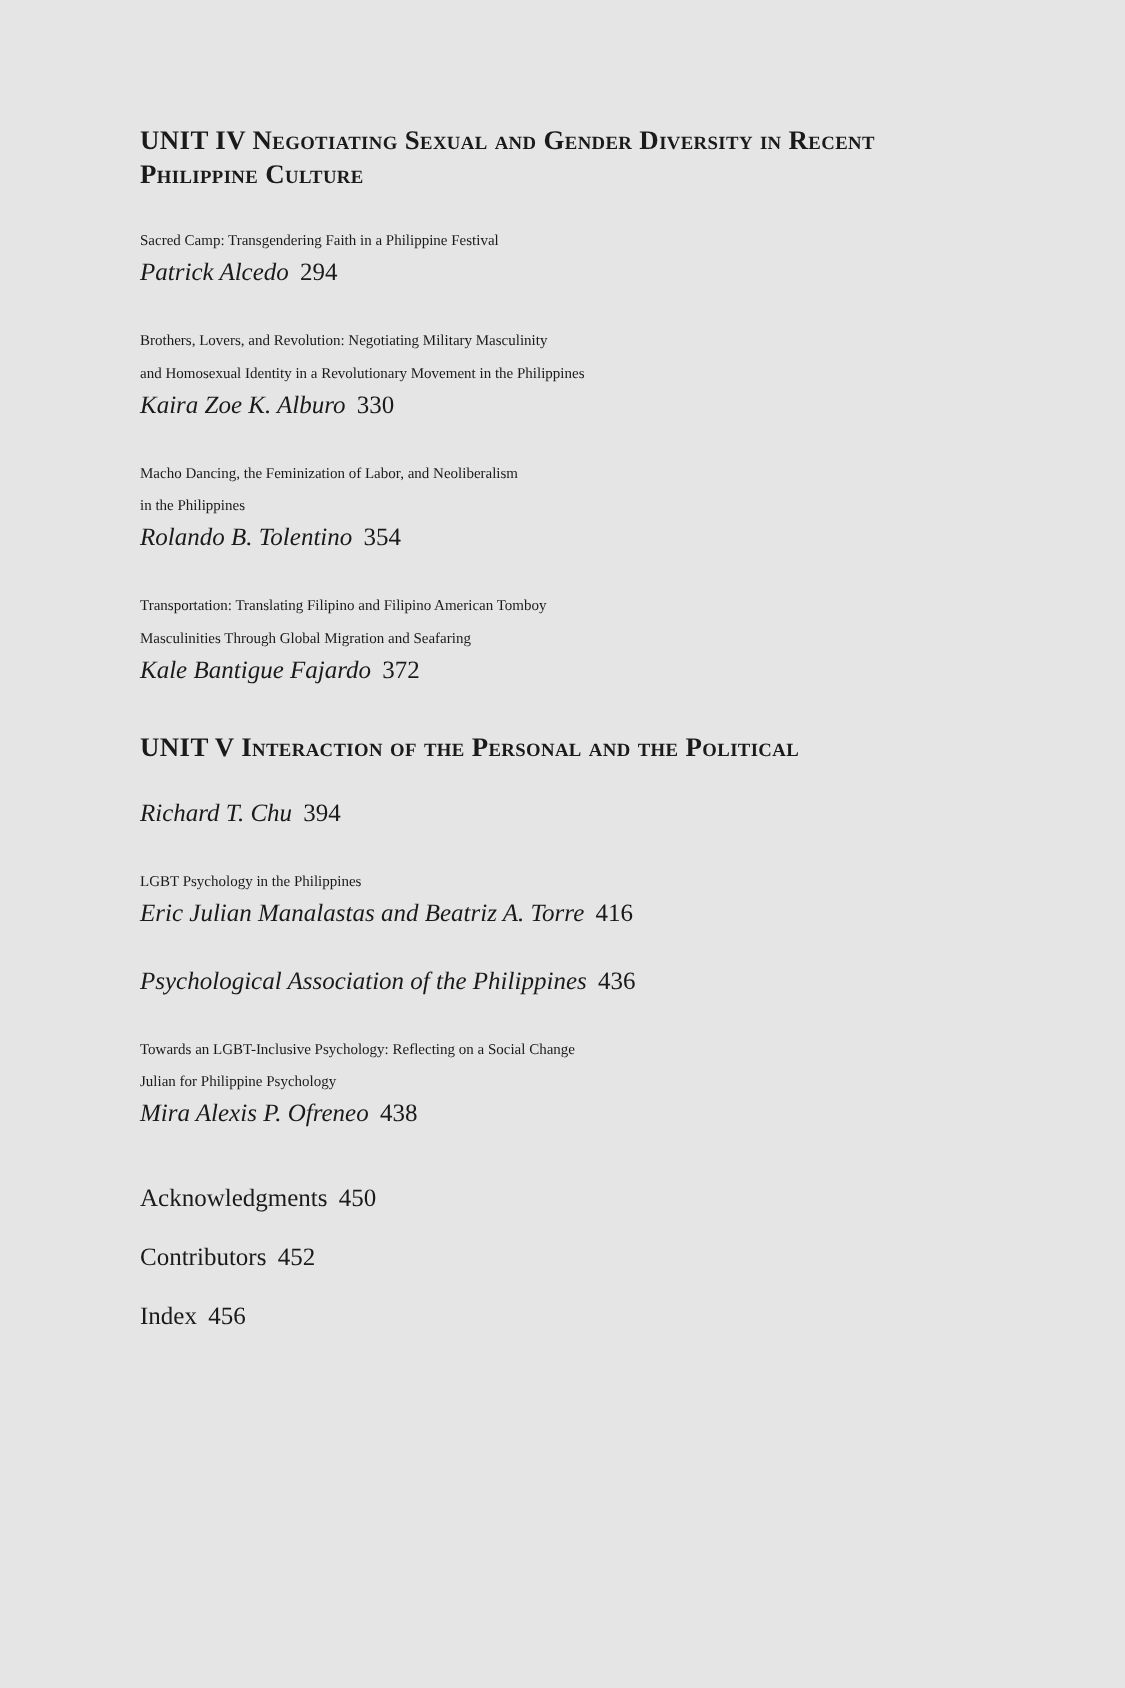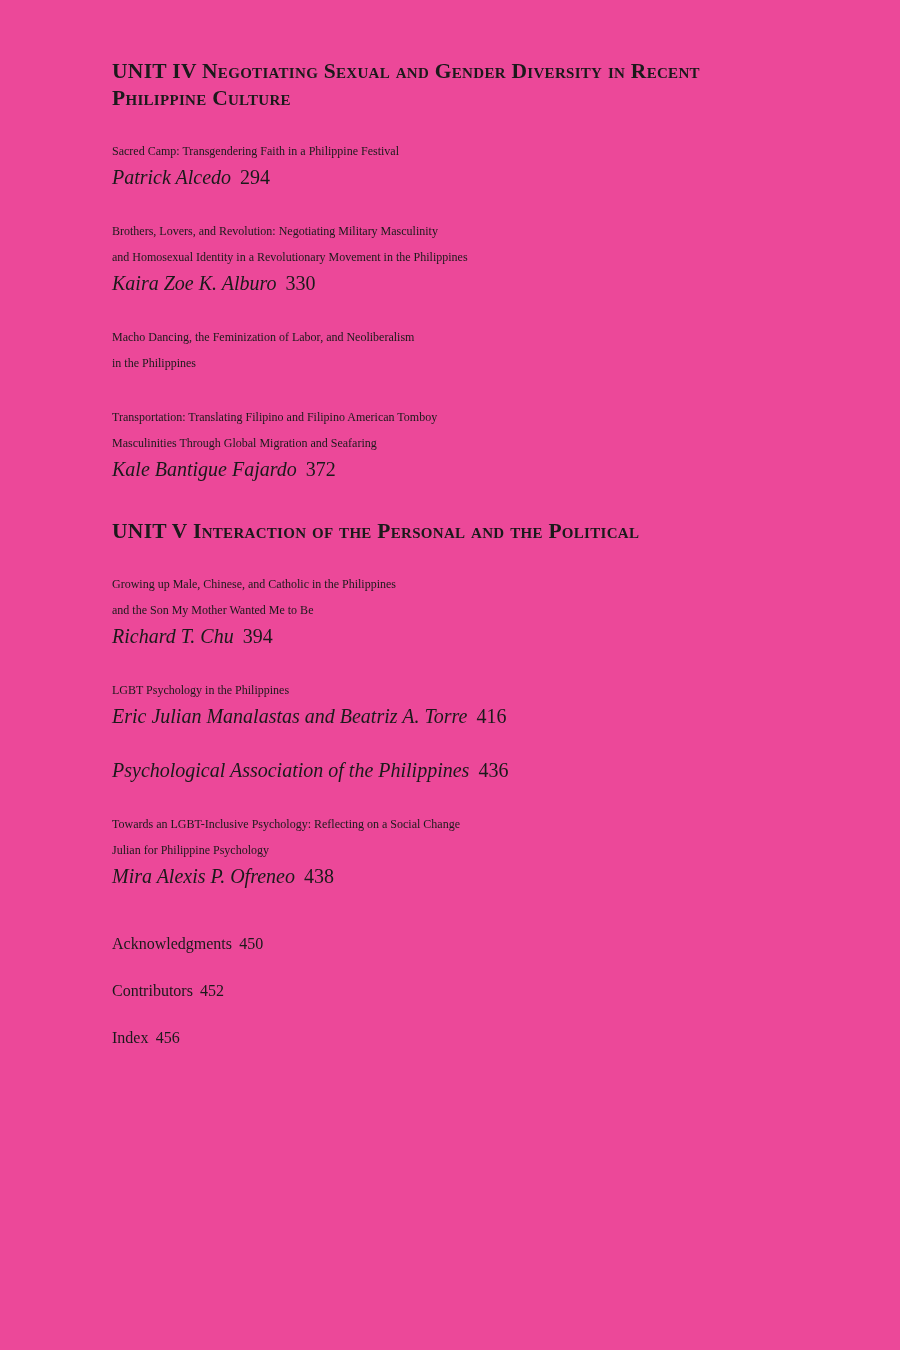--- a/index.html
+++ b/index.html
@@ -10,22 +10,22 @@
   body {
     width: 900px;
     min-height: 1350px;
     font-family: "Liberation Serif", "DejaVu Serif", serif;
     color: #1a1a1a;
   }
   .page {
     box-sizing: border-box;
     width: 900px;
     min-height: 1350px;
-    padding: 58px 60px 60px 112px;
-    background: #ec4899;
+    padding: 99px 60px 60px 112px;
+    background: #e5e5e5;
   }
   .toc-content {
     width: 720px;
   }
   .unit-heading {
     font-size: 21.5px;
     line-height: 27px;
     font-weight: bold;
     font-variant: small-caps;
     letter-spacing: 0.3px;
@@ -53,21 +53,21 @@
   }
   .pageno {
     font-style: normal;
     margin-left: 0.45em;
     text-align: center;
   }
   .back-matter {
     margin-top: 42px;
   }
   .bm-line {
-    font-size: 16px;
+    font-size: 20px;
     line-height: 26px;
     margin: 0 0 21px 0;
   }
 </style>
 </head>
 <body>
 
 <div class="page">
   <div class="toc-content">
 
@@ -86,37 +86,38 @@
         <div class="entry-title">Brothers, Lovers, and Revolution: Negotiating Military Masculinity
 and Homosexual Identity in a Revolutionary Movement in the Philippines</div>
         <div class="entry-byline">
           <span class="entry-author">Kaira Zoe K. Alburo</span><span class="pageno">330</span>
         </div>
       </div>
 
       <div class="entry">
         <div class="entry-title">Macho Dancing, the Feminization of Labor, and Neoliberalism
 in the Philippines</div>
+        <div class="entry-byline">
+          <span class="entry-author">Rolando B. Tolentino</span><span class="pageno">354</span>
+        </div>
       </div>
 
       <div class="entry">
         <div class="entry-title">Transportation: Translating Filipino and Filipino American Tomboy
 Masculinities Through Global Migration and Seafaring</div>
         <div class="entry-byline">
           <span class="entry-author">Kale Bantigue Fajardo</span><span class="pageno">372</span>
         </div>
       </div>
     </section>
 
     <section class="toc-section section-unit-v">
       <h2 class="unit-heading">UNIT V Interaction of the Personal and the Political</h2>
 
       <div class="entry">
-        <div class="entry-title">Growing up Male, Chinese, and Catholic in the Philippines
-and the Son My Mother Wanted Me to Be</div>
         <div class="entry-byline">
           <span class="entry-author">Richard T. Chu</span><span class="pageno">394</span>
         </div>
       </div>
 
       <div class="entry">
         <div class="entry-title">LGBT Psychology in the Philippines</div>
         <div class="entry-byline">
           <span class="entry-author">Eric Julian Manalastas and Beatriz A. Torre</span><span class="pageno">416</span>
         </div>

